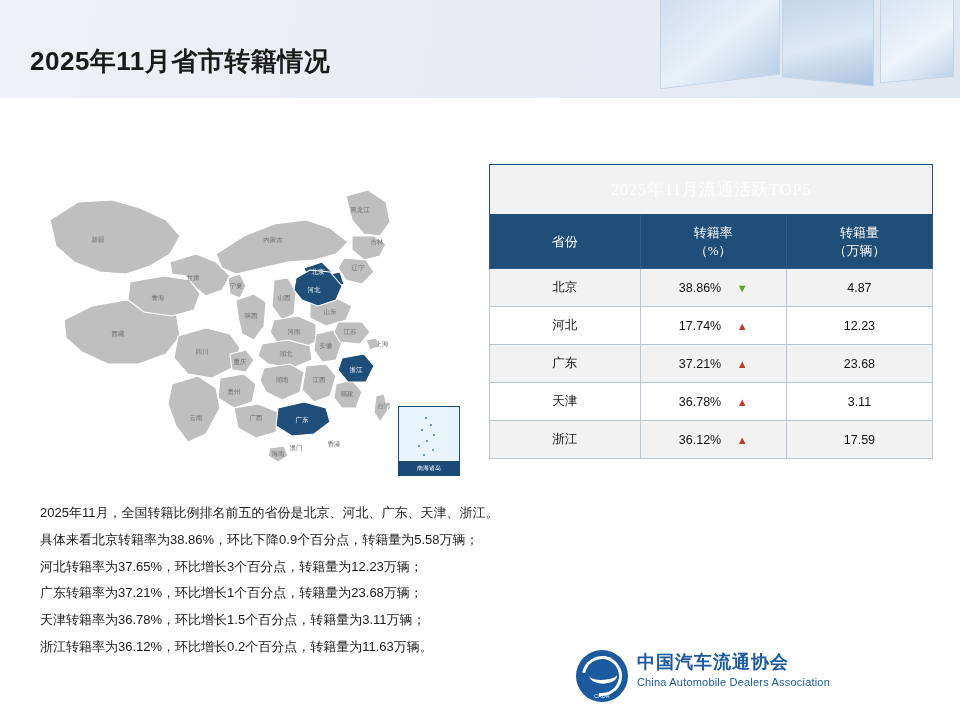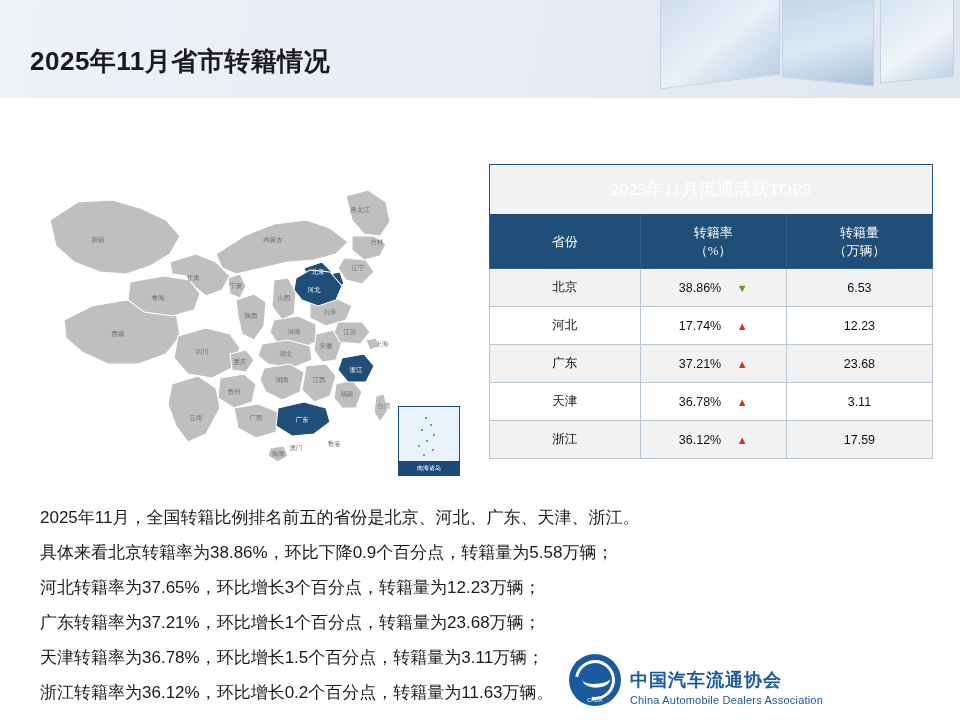--- a/index.html
+++ b/index.html
@@ -90,26 +90,26 @@
   .col-rate { width: 33%; }
   .col-vol  { width: 33%; }
   .rate-cell { position: relative; }
   .arrow { display: inline-block; margin-left: 12px; font-size: 11px; line-height: 1; }
   .arrow.up { color: #c0392b; }
   .arrow.down { color: #5aa02c; }
 
   
   .body-text {
     position: absolute; left: 40px; top: 500px; width: 700px;
-    font-size: 17px; color: #1a1a1a; line-height: 2.06;
+    font-size: 13px; color: #1a1a1a; line-height: 2.06;
   }
   .body-text p { white-space: nowrap; }
 
   
-  .logo { position: absolute; right: 29px; bottom: 14px; height: 56px; display: flex; align-items: flex-end; }
+  .logo { position: absolute; right: 22px; bottom: 14px; height: 56px; display: flex; align-items: flex-start; }
   .logo-mark {
     width: 52px; height: 52px; border-radius: 50%;
     background: #1c5aa0; position: relative; margin-right: 9px;
     display: flex; align-items: center; justify-content: center;
   }
   .logo-mark .ring {
     position: absolute; left: 6px; top: 6px; width: 40px; height: 40px;
     border: 3px solid #fff; border-radius: 50%; border-left-color: transparent;
     transform: rotate(-35deg);
   }
@@ -281,21 +281,21 @@
             <div>（万辆）</div>
           </td>
         </tr>
 
         <tr>
           <td>北京</td>
           <td class="rate-cell">
             <span>38.86%</span>
             <span class="arrow down">▼</span>
           </td>
-          <td>6.53</td>
+          <td>4.87</td>
         </tr>
         <tr>
           <td>河北</td>
           <td class="rate-cell">
             <span>17.74%</span>
             <span class="arrow up">▲</span>
           </td>
           <td>12.23</td>
         </tr>
         <tr>

